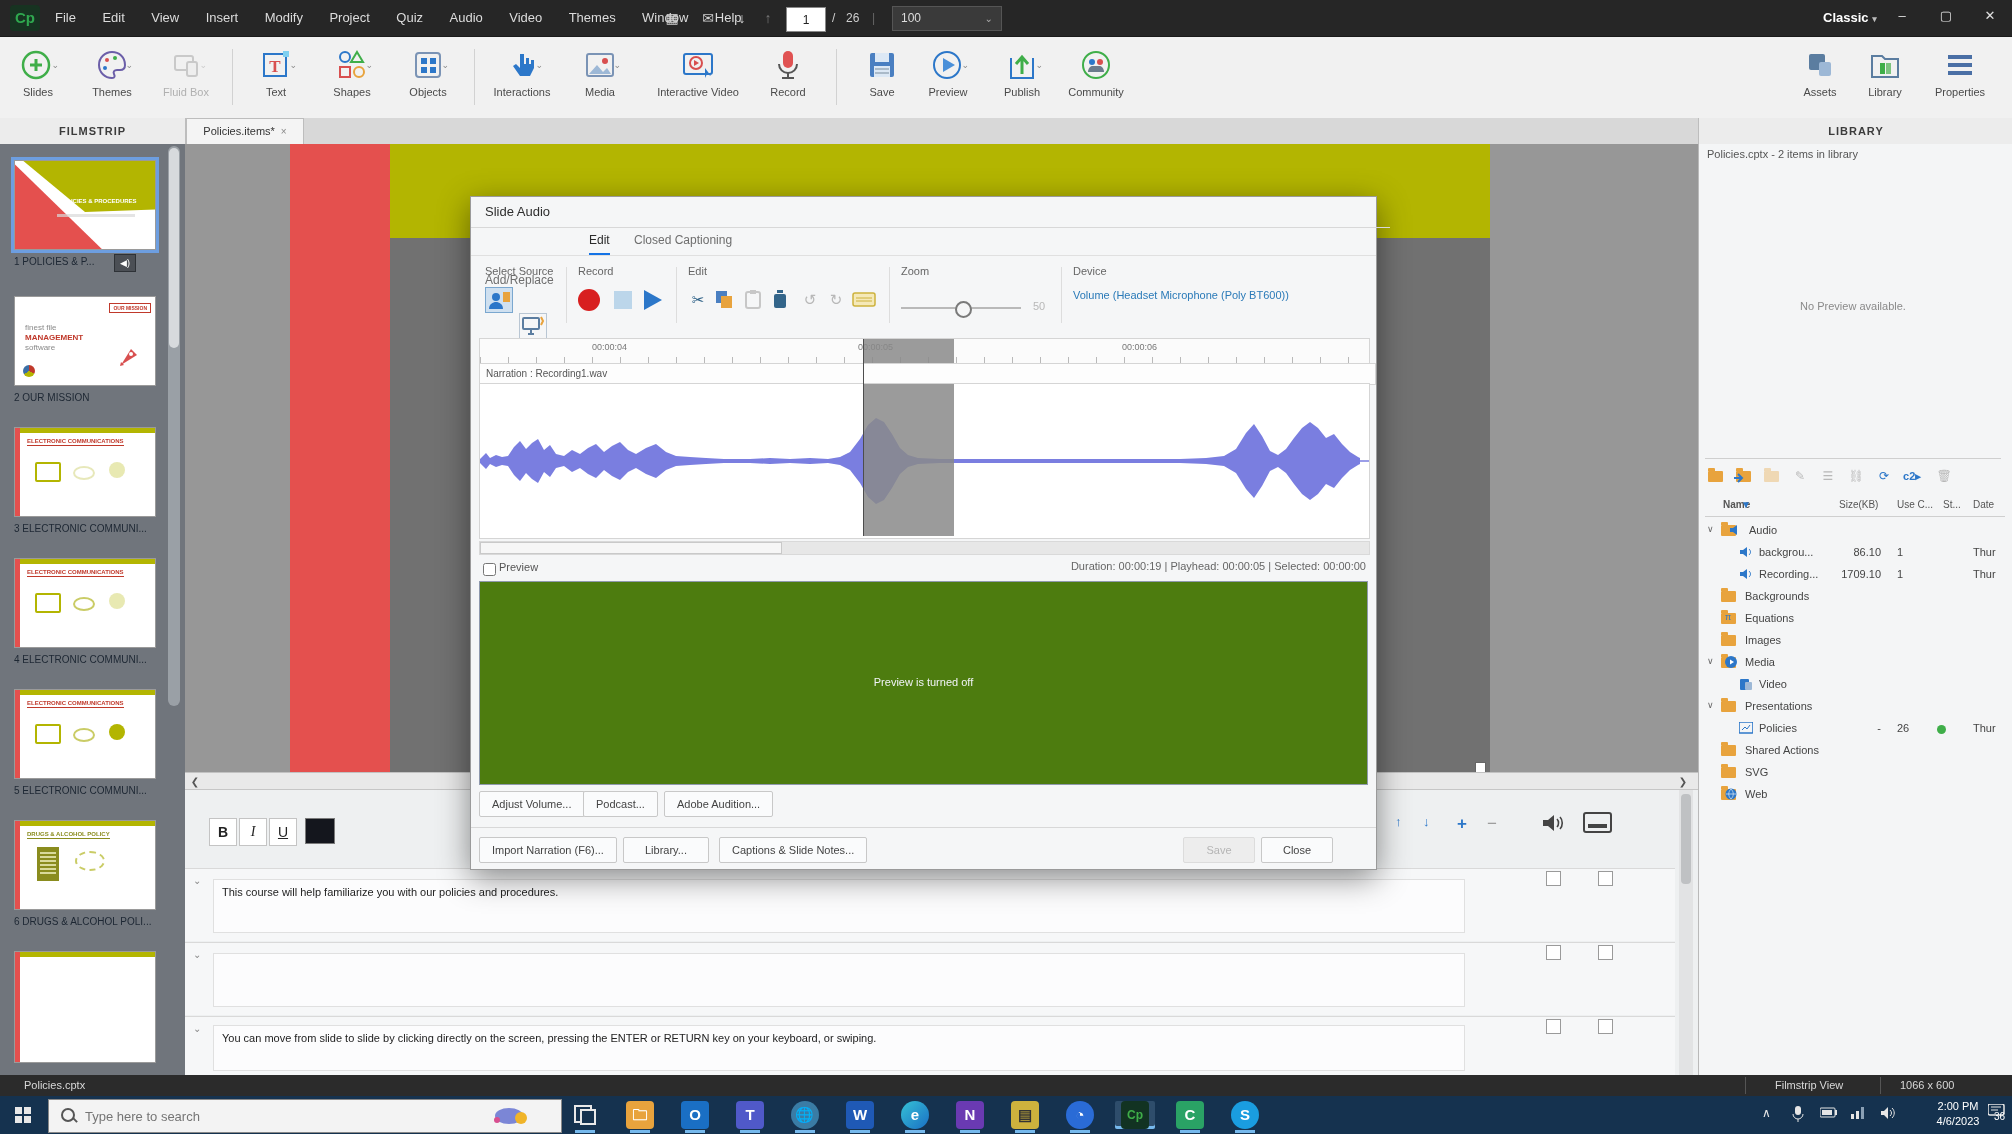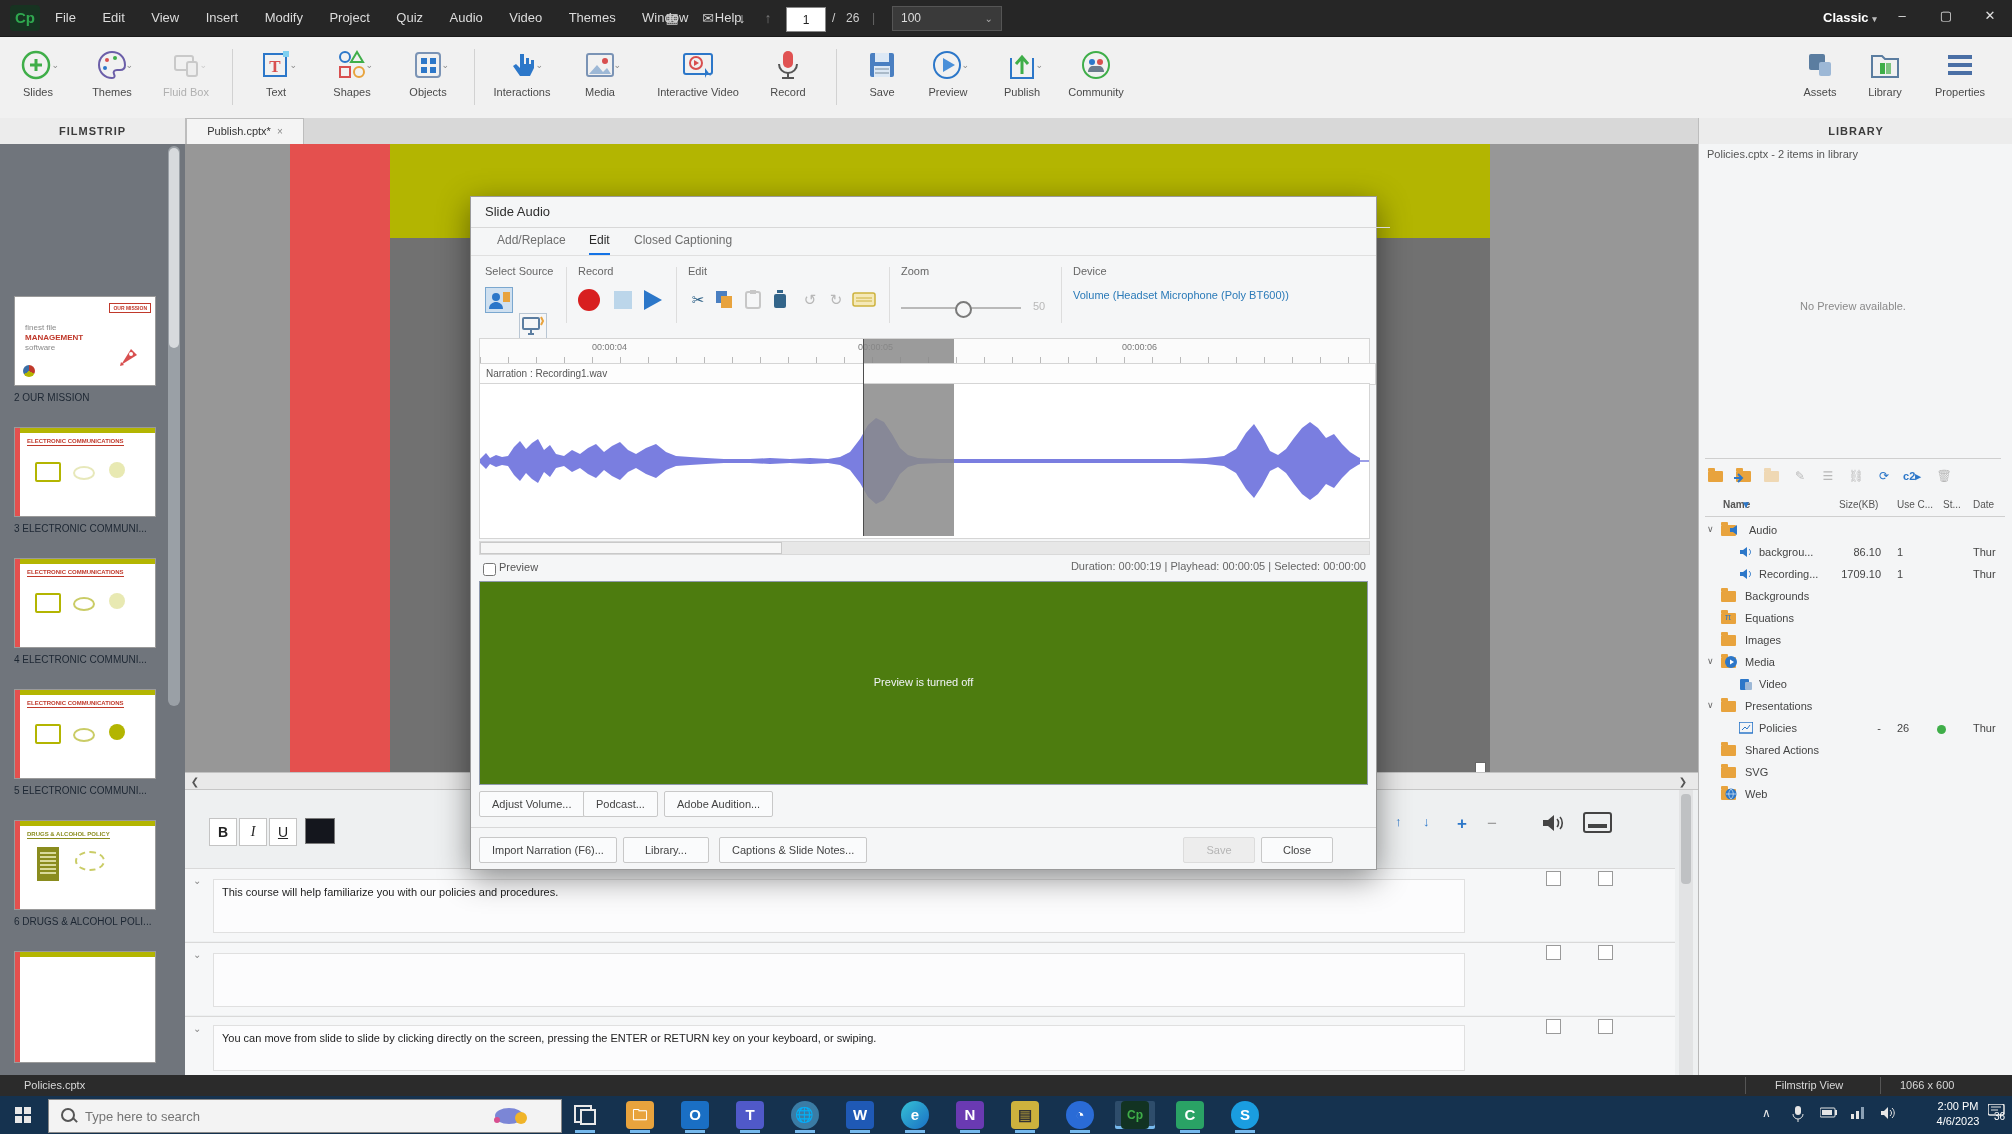--- a/index.html
+++ b/index.html
@@ -397,27 +397,38 @@
           <path d="M7 11h24M7 19h24M7 27h24" stroke="#4a6fa5" stroke-width="4"></path>
         </svg>
       </div>
     <div class="tlabel">Properties</div>
   </div>
 </div>
 
 <div class="abs" id="panelstrip">
   <div class="abs panel-title" style="left:0;width:185px;background:#ececec;border-right:1px solid #bdbdbd;">FILMSTRIP</div>
   <div class="abs" id="doc-tab">
-    <span>Publish.cptx*</span><span class="x">×</span>
+    <span>Policies.items*</span><span class="x">×</span>
   </div>
   <div class="abs panel-title" style="left:1698px;width:314px;background:#ececec;border-left:1px solid #bdbdbd;">LIBRARY</div>
 </div>
 
 <div class="abs" id="filmstrip">
 
+  <div class="abs thumb-wrap" style="top:16px;">
+    <div class="thumb selected">
+      <div class="t1-gray"></div>
+        <div class="t1-yellow"></div>
+        <div class="t1-red"></div>
+      <div class="t1-title">POLICIES &amp; PROCEDURES</div>
+      <div class="t1-sub"></div>
+    </div>
+    <div class="thumb-label">1 POLICIES &amp; P...</div>
+    <div class="audio-badge" style="right:20px;top:94px;">◀)</div>
+  </div>
 
   <div class="abs thumb-wrap" style="top:152px;">
     <div class="thumb">
       <div class="t2-badge">OUR MISSION</div>
       <div class="t2-l1">finest file</div>
       <div class="t2-l2">MANAGEMENT</div>
       <div class="t2-l3">software</div>
       <div class="t2-logo"></div>
       <svg class="t2-rocket" viewBox="0 0 26 26">
         <path d="M6 20 L16 4 L22 10 Z" fill="#d84f4f"></path>
@@ -664,21 +675,21 @@
     <svg class="spk" style="left:20px;" width="13" height="13">
         <circle cx="6" cy="6" r="5.5" fill="#2c77c9"></circle>
         <path d="M1 6h10M6 1c3 3 3 7 0 10M6 1c-3 3-3 7 0 10" stroke="#cfe0f0" fill="none" stroke-width=".8"></path>
       </svg>
     <span class="nm" style="left:40px;">Web</span>
   </div>
 </div>
 
 <div class="abs" id="dialog">
   <div class="abs" id="dlg-title">Slide Audio</div>
-  <div class="abs dtab" style="left:26px;">Add/Replace</div>
+  <div class="abs dtab" style="left:14px;margin-top:40px;">Add/Replace</div>
   <div class="abs dtab active" style="left:118px;">Edit</div>
   <div class="abs dtab" style="left:163px;">Closed Captioning</div>
   <div class="abs" style="left:0;top:58px;width:100%;height:1px;background:#e0e0e0;"></div>
 
   <div class="abs grp-label" style="left:14px;top:68px;">Select Source</div>
   <div class="abs srcbox" style="left:14px;top:90px;background:#cfe0f0;border-color:#7aa7cf;">
     <svg class="sv" width="26" height="24">
         <circle cx="10" cy="9" r="4" fill="#2c77c9"></circle>
         <path d="M3 21c0-5 4-7 7-7s7 2 7 7z" fill="#2c77c9"></path>
         <rect x="17" y="4" width="7" height="10" fill="#e8a33d"></rect>

